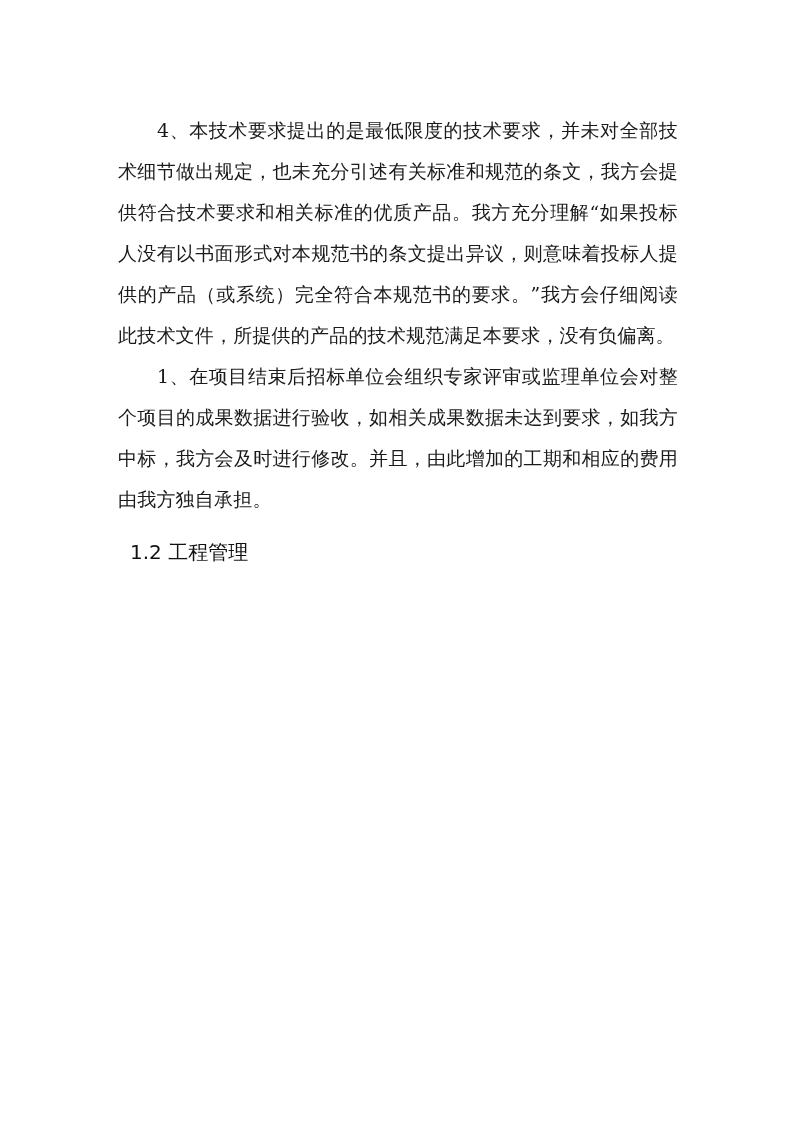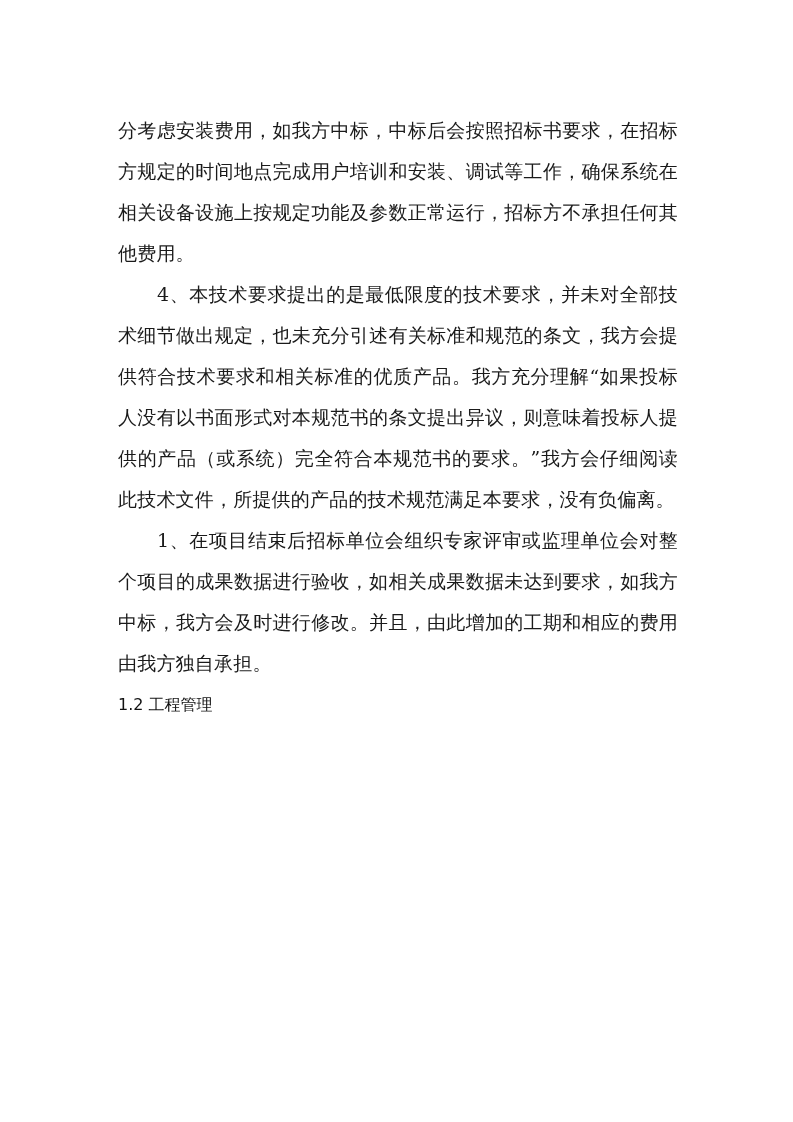--- a/index.html
+++ b/index.html
@@ -26,29 +26,28 @@
     font-size: 19px;
     line-height: 41px;
     text-align: justify;
     text-justify: inter-character;
     letter-spacing: 0.2px;
   }
   .indent {
     text-indent: 39px;
   }
   .heading {
-    margin: 0;
-    font-size: 16px;
+    margin: 12px;
+    font-size: 20px;
     line-height: 41px;
     font-family: "DejaVu Sans", "Liberation Sans", sans-serif;
     font-weight: normal;
     color: #111111;
   }
 </style>
 </head>
 <body>
 
 <div class="page">
-  <p class="para">分考虑安装费用，如我方中标，中标后会按照招标书要求，在招标方规定的时间地点完成用户培训和安装、调试等工作，确保系统在相关设备设施上按规定功能及参数正常运行，招标方不承担任何其他费用。</p>
   <p class="para indent">4、本技术要求提出的是最低限度的技术要求，并未对全部技术细节做出规定，也未充分引述有关标准和规范的条文，我方会提供符合技术要求和相关标准的优质产品。我方充分理解“如果投标人没有以书面形式对本规范书的条文提出异议，则意味着投标人提供的产品（或系统）完全符合本规范书的要求。”我方会仔细阅读此技术文件，所提供的产品的技术规范满足本要求，没有负偏离。</p>
   <p class="para indent">1、在项目结束后招标单位会组织专家评审或监理单位会对整个项目的成果数据进行验收，如相关成果数据未达到要求，如我方中标，我方会及时进行修改。并且，由此增加的工期和相应的费用由我方独自承担。</p>
   <h2 class="heading">1.2 工程管理</h2>
 </div>
 
 </body></html>

